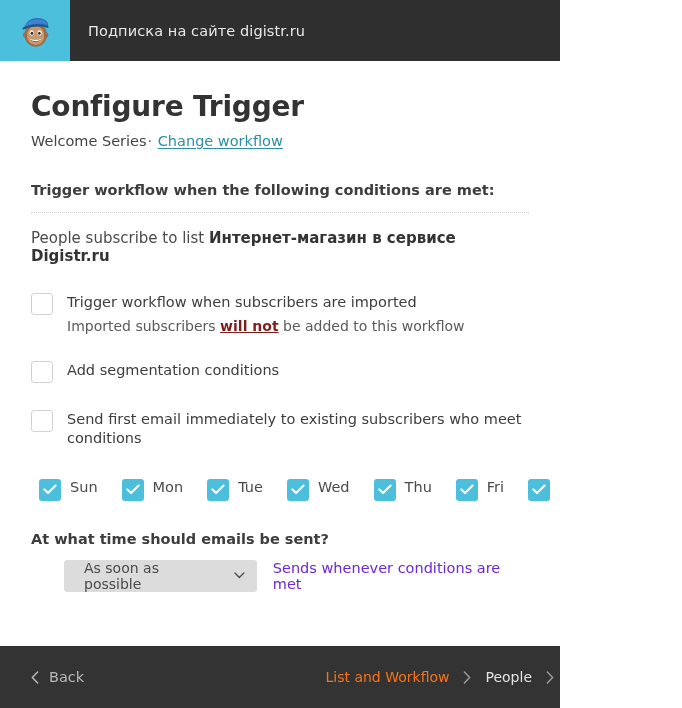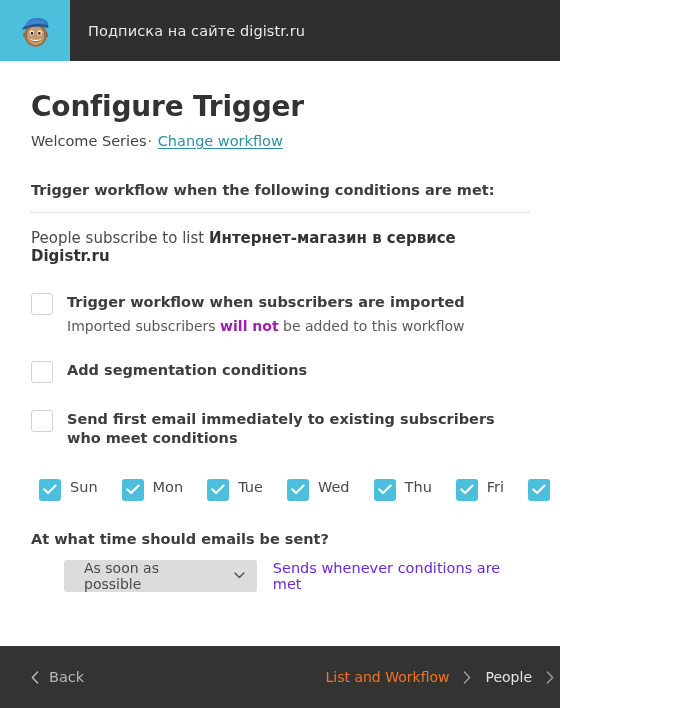--- a/index.html
+++ b/index.html
@@ -127,33 +127,33 @@
     background: #ffffff;
     flex: 0 0 22px;
     margin-top: 1px;
     cursor: pointer;
   }
 
   .check-body { padding-left: 14px; padding-top: 1px; }
 
   .check-label {
     font-size: 14.5px;
-    font-weight: 700;
+    font-weight: 400;
     color: #3d3d3d;
     line-height: 1.35;
     cursor: pointer;
   }
 
   .check-sub {
     margin-top: 5px;
     font-size: 14px;
     color: #5a5a5a;
   }
 
-  .check-sub b { font-weight: 700; color: #a21caf; }
+  .check-sub b { font-weight: 700; color: #7f1d1d; text-decoration: underline; }
 
   
   .q-heading {
     font-size: 14.5px;
     font-weight: 700;
     color: #3d3d3d;
   }
 
   .days-row {
     display: flex;

